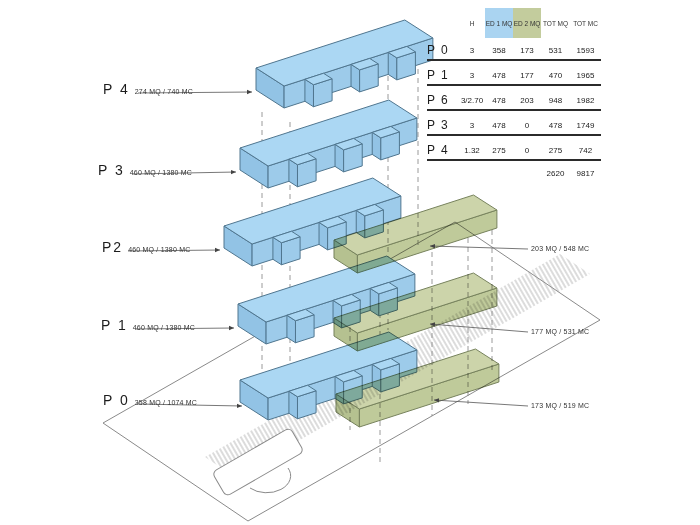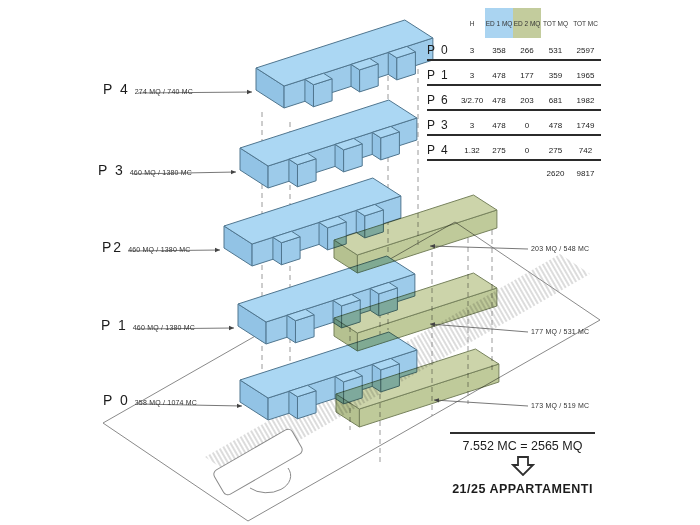--- a/index.html
+++ b/index.html
@@ -193,38 +193,38 @@
       <div class="hcell bg-blue">ED 1 MQ</div>
       <div class="hcell bg-green">ED 2 MQ</div>
       <div class="hcell">TOT MQ</div>
       <div class="hcell">TOT MC</div>
     </div>
 
     <div class="trow">
       <div class="plabel">P 0</div>
       <div class="ncell">3</div>
       <div class="ncell">358</div>
-      <div class="ncell">266</div>
+      <div class="ncell">173</div>
       <div class="ncell">531</div>
-      <div class="ncell">2597</div>
+      <div class="ncell">1593</div>
     </div>
     <div class="trow">
       <div class="plabel">P 1</div>
       <div class="ncell">3</div>
       <div class="ncell">478</div>
       <div class="ncell">177</div>
-      <div class="ncell">359</div>
+      <div class="ncell">470</div>
       <div class="ncell">1965</div>
     </div>
     <div class="trow">
       <div class="plabel">P 6</div>
       <div class="ncell">3/2.70</div>
       <div class="ncell">478</div>
       <div class="ncell">203</div>
-      <div class="ncell">681</div>
+      <div class="ncell">948</div>
       <div class="ncell">1982</div>
     </div>
     <div class="trow">
       <div class="plabel">P 3</div>
       <div class="ncell">3</div>
       <div class="ncell">478</div>
       <div class="ncell">0</div>
       <div class="ncell">478</div>
       <div class="ncell">1749</div>
     </div>
@@ -239,23 +239,14 @@
     <div class="trow totals">
       <div class="ncell"></div>
         <div class="ncell"></div>
         <div class="ncell"></div>
         <div class="ncell"></div>
       <div class="ncell">2620</div>
       <div class="ncell">9817</div>
     </div>
   </div>
 
-  <div class="summary">
-    <div class="equation">7.552 MC = 2565 MQ</div>
-    <div class="arrow-wrap">
-      <svg width="24" height="20" viewBox="0 0 24 20">
-        <polygon points="7,1 17,1 17,9 22,9 12,19 2,9 7,9" fill="none" stroke="#2f2f2f" stroke-width="1.8" stroke-linejoin="miter"></polygon>
-      </svg>
-    </div>
-    <div class="result">21/25 APPARTAMENTI</div>
-  </div>
 
 </div>
 
 </body></html>

